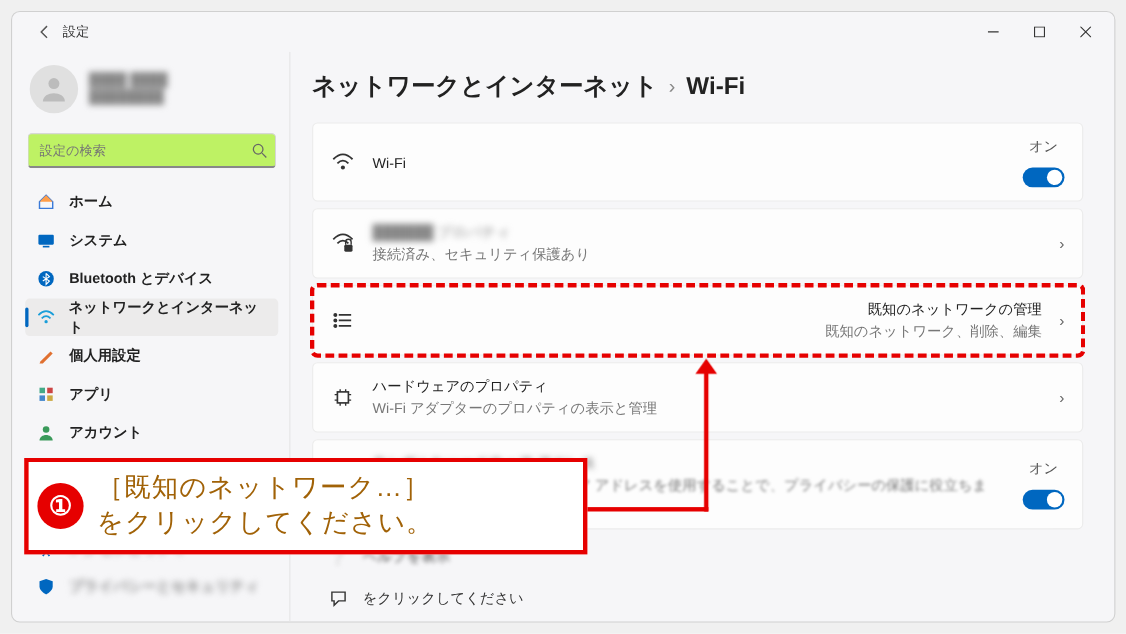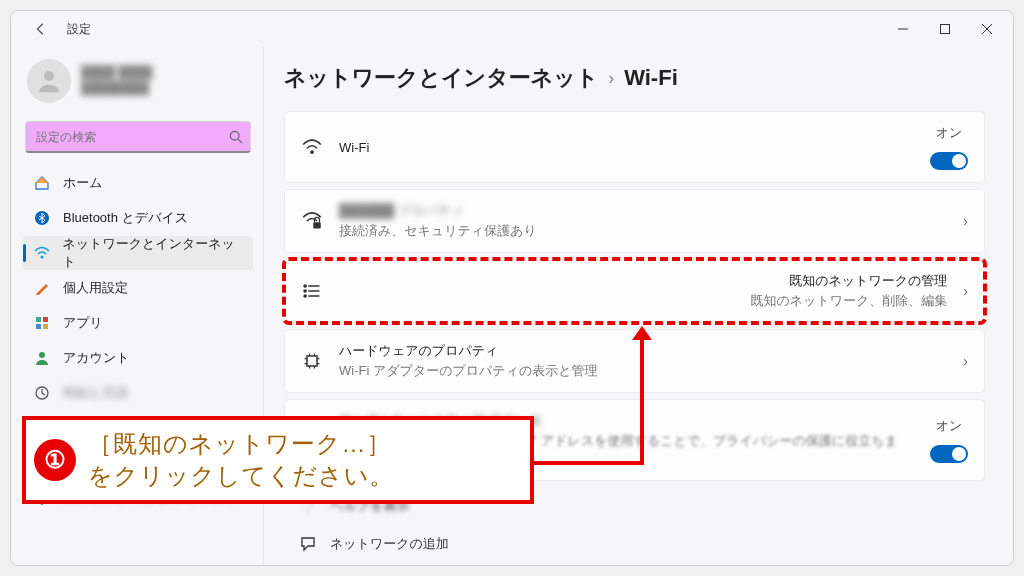--- a/index.html
+++ b/index.html
@@ -1,31 +1,31 @@
 <!DOCTYPE html>
 <html><head>
 <meta charset="utf-8">
 <style>
 * { box-sizing: border-box; margin: 0; padding: 0; }
 body { font-family: "Yu Gothic UI", "Segoe UI", sans-serif; background: #f0f0f0; width: 1024px; height: 576px; overflow: hidden; position: relative; }
 .window { position: absolute; inset: 10px; background: #f6f6f8; border: 1px solid #d0d0d0; border-radius: 8px; display: flex; flex-direction: column; }
 .titlebar { height: 36px; display: flex; align-items: center; padding: 0 6px 0 14px; }
 .titlebar .back { width: 32px; height: 32px; display: flex; align-items: center; justify-content: center; cursor: pointer; color: #555; }
-.titlebar .title { margin-left: 10px; font-size: 12px; color: #333; }
+.titlebar .title { font-size: 12px; color: #333; }
 .winctrls { margin-left: auto; display: flex; gap: 2px; }
 .winctrls .btn { width: 40px; height: 28px; display: flex; align-items: center; justify-content: center; color: #333; cursor: pointer; border-radius: 4px; }
 .body { flex: 1; display: flex; overflow: hidden; }
 .sidebar { width: 252px; display: flex; flex-direction: column; padding: 4px 8px 8px 10px; }
 .user { display: flex; align-items: center; gap: 10px; padding: 8px 6px 14px 6px; }
 .avatar { width: 44px; height: 44px; border-radius: 50%; background: #e0e0e0; display: flex; align-items: center; justify-content: center; color: #bcbcbc; }
 .uname { filter: blur(3px); color:#888; font-size:12px; line-height:1.3; }
 .search { margin: 4px 4px 10px 4px; position: relative; }
-.search input { width: 100%; height: 32px; border: 1px solid #d5d5d5; border-bottom: 2px solid #888; background: #f0abfc; border-radius: 4px; padding: 0 14px 0 10px; font-size: 12px; color: #666; }
+.search input { width: 100%; height: 32px; border: 1px solid #d5d5d5; border-bottom: 2px solid #888; background: #bef264; border-radius: 4px; padding: 0 14px 0 10px; font-size: 12px; color: #666; }
 .search .sicon { position: absolute; right: 8px; top: 50%; transform: translateY(-50%); color: #666; }
-.nav { flex: 1; overflow-y: auto; margin-top: 2px; }
+.nav { flex: 1; overflow-y: auto; margin-top: 2px; font-weight: bold; }
 .nav-item { display: flex; align-items: center; gap: 12px; height: 34px; padding: 0 10px 0 10px; border-radius: 4px; font-size: 13px; color: #222; cursor: pointer; position: relative; margin: 1px 2px; }
 .nav-item.active { background: #ecebeb; }
 .nav-item.active::before { content: ""; position: absolute; left: 0px; top: 8px; bottom: 8px; width: 3px; background: #0067c0; border-radius: 3px; }
 .nav-item .nicon { width: 18px; height: 18px; display: flex; align-items: center; justify-content: center; font-size: 14px; }
 .main { flex: 1; padding: 8px 28px 10px 20px; overflow-y: auto; border-left: 1px solid #e6e6e6; }
 .breadcrumb { display: flex; align-items: center; gap: 10px; font-size: 22px; color: #222; padding: 8px 0 18px 0; }
 .breadcrumb .parent { font-weight: 600; }
 .breadcrumb .sep { color: #888; font-size: 18px; }
 .breadcrumb .current { font-weight: 700; }
 .card { background: #fdfdfd; border: 1px solid #ececec; border-radius: 5px; margin-bottom: 6px; display: flex; align-items: center; padding: 12px 16px; gap: 16px; cursor: pointer; min-height: 54px; }
@@ -102,20 +102,29 @@
               <svg width="16" height="16" viewBox="0 0 16 16">
                 <path d="M2 8 L8 2 L14 8 V14 H2 Z" fill="none" stroke="#3a7ad9" stroke-width="1.3"></path>
                 <path d="M2 8 L8 2 L14 8" fill="#ff9e4a"></path>
               </svg>
             </span>
             <span>ホーム</span>
           </div>
         <div class="nav-item">
             <span class="nicon">
               <svg width="16" height="16" viewBox="0 0 16 16">
+                <rect x="1" y="3" width="14" height="9" rx="1" fill="#0067c0"></rect>
+                <rect x="5" y="13" width="6" height="1.5" fill="#0067c0"></rect>
+              </svg>
+            </span>
+            <span>システム</span>
+          </div>
+        <div class="nav-item">
+            <span class="nicon">
+              <svg width="16" height="16" viewBox="0 0 16 16">
                 <circle cx="8" cy="8" r="7" fill="#0067c0"></circle>
                 <path d="M8 3 V13 L11 10 L5 6 M8 3 L11 6 L5 10" stroke="#fff" stroke-width="1" fill="none"></path>
               </svg>
             </span>
             <span>Bluetooth とデバイス</span>
           </div>
         <div class="nav-item active">
             <span class="nicon">
               <svg width="16" height="16" viewBox="0 0 16 16">
                 <path d="M1 6 Q8 -1 15 6" stroke="#1a9ed9" stroke-width="1.5" fill="none"></path>
@@ -281,21 +290,21 @@
       <div class="fb" style="filter:blur(2px)">
         <span>❔</span>
           <span>ヘルプを表示</span>
       </div>
       <div class="fb">
         <span>
             <svg width="16" height="16" viewBox="0 0 16 16">
               <path d="M2 2 H14 V10 H8 L4 14 V10 H2 Z" fill="none" stroke="#333" stroke-width="1.3"></path>
             </svg>
           </span>
-        <span>ネットワークの追加</span>
+        <span>をクリックしてください</span>
       </div>
     </div>
   </div>
 </div>
 
 <div class="arrow-line" style="left:640px; top:335px; width:4px; height:130px;"></div>
 <div class="arrow-line" style="left:530px; top:461px; width:114px; height:4px;"></div>
 <svg style="position:absolute; left:632px; top:326px; z-index:20" width="20" height="14">
     <path d="M10 0 L20 14 L0 14 Z" fill="#e60000"></path>
   </svg>

